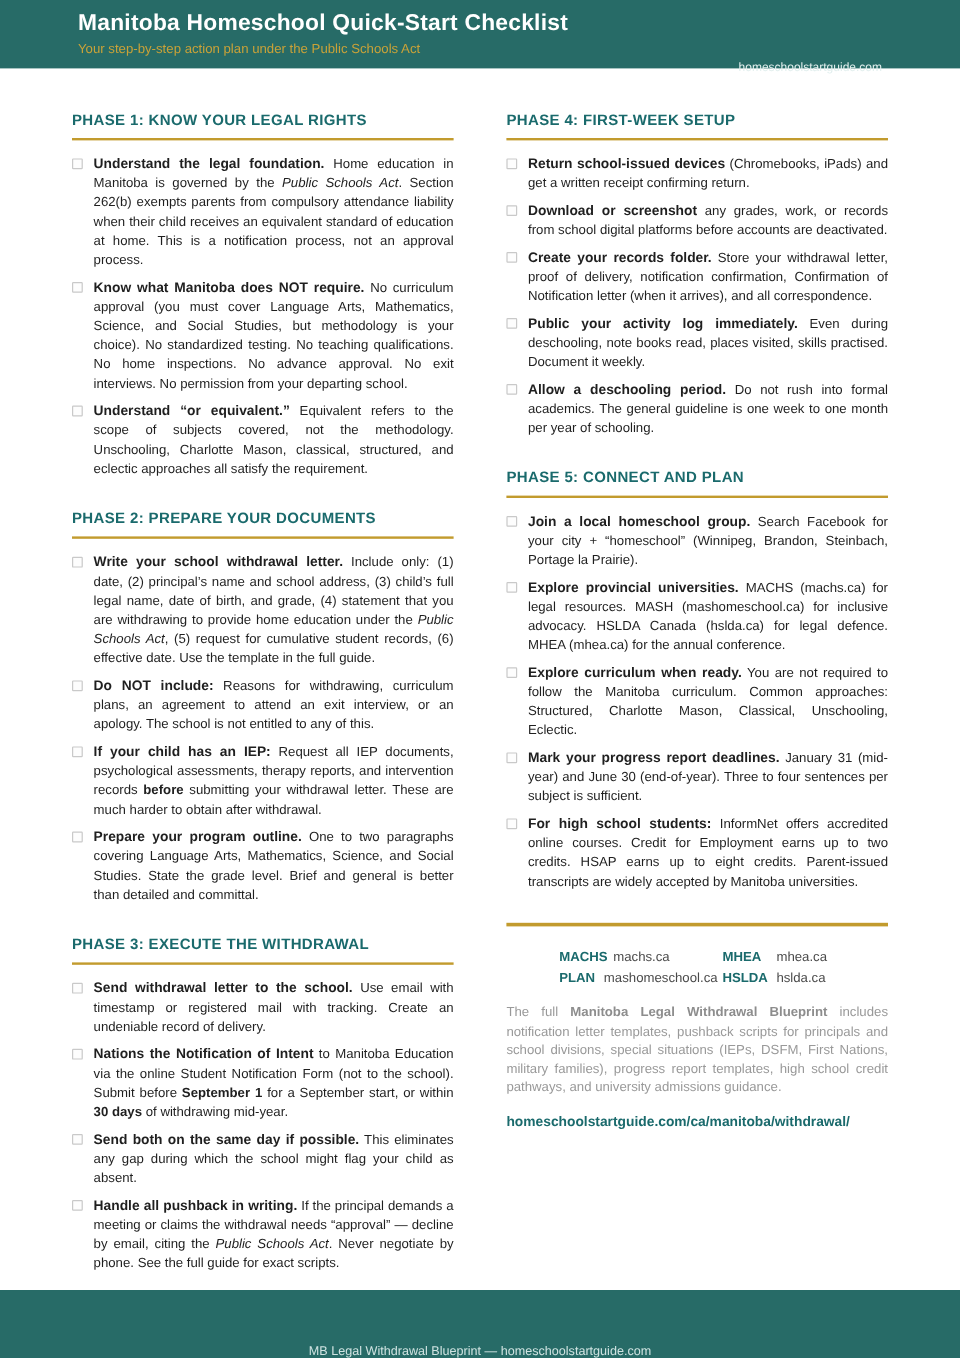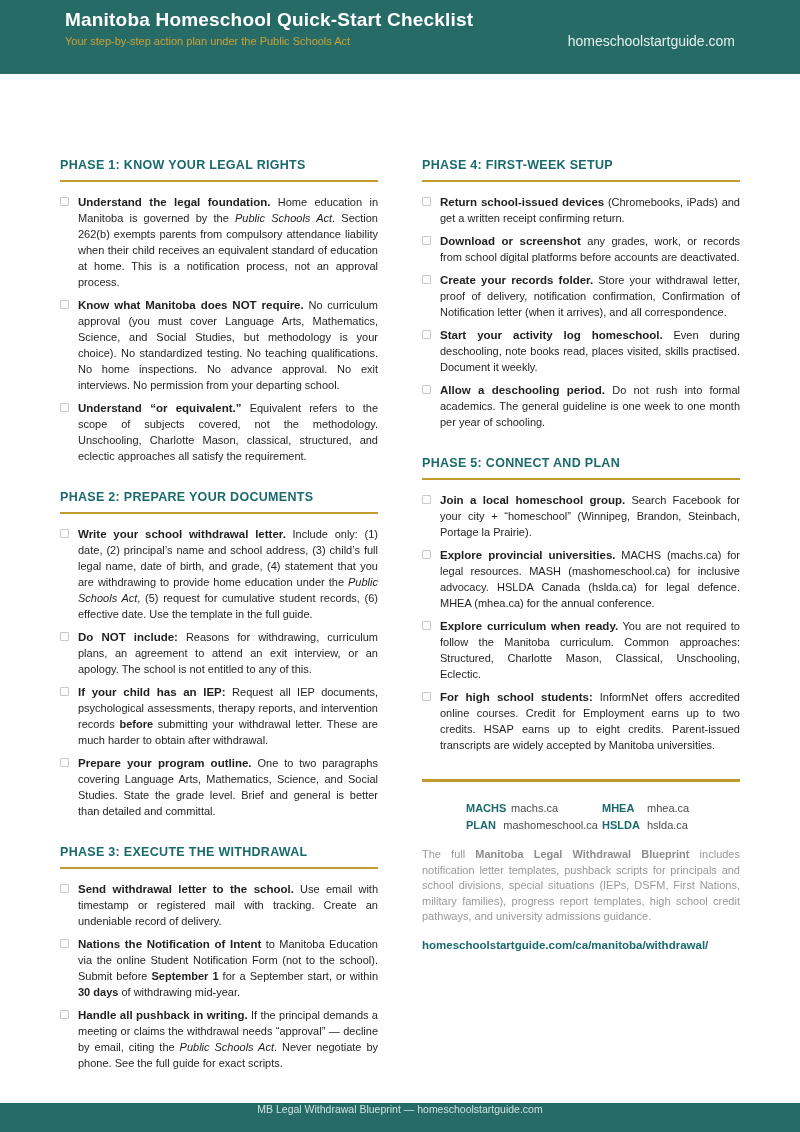--- a/index.html
+++ b/index.html
@@ -7,32 +7,32 @@
   body {
     width: 800px; height: 1132px;
     background: #ffffff;
     font-family: "Liberation Sans", sans-serif;
     position: relative;
     overflow: hidden;
   }
   
   .header {
     background: #276b67;
-    height: 74px;
+    height: 57px;
     padding: 9px 65px 0 65px;
     position: relative;
   }
   .header-title { color: #ffffff; font-size: 19px; font-weight: bold; letter-spacing: .2px; }
   .header-subtitle { color: #c9a238; font-size: 11px; margin-top: 4px; }
   .header-site {
-    position: absolute; right: 65px; top: 33px;
-    color: #e2efee; font-size: 14px;
-  }
-  
-  .content { display: flex; gap: 44px; padding: 84px 60px 0 60px; }
+    position: absolute; right: 65px; top: 51px;
+    color: #e2efee; font-size: 10px;
+  }
+  
+  .content { display: flex; gap: 44px; padding: 36px 60px 0 60px; }
   .col { width: 318px; flex: 0 0 318px; }
   .phase { margin-bottom: 26px; }
   .phase-heading {
     margin: 0; color: #1a6a6c;
     font-size: 12.5px; font-weight: bold; letter-spacing: .3px;
   }
   .phase-rule { height: 2px; background: #c29b2e; margin: 8px 0 12px 0; }
   .item { display: flex; margin-bottom: 7px; }
   .checkbox {
     flex: 0 0 9px; width: 9px; height: 9px;
@@ -54,23 +54,23 @@
   .link .url { color: #4a4a4a; }
   .blurb {
     margin: 0 0 14px 0; font-size: 11px; line-height: 15.5px;
     color: #999999; text-align: justify;
   }
   .blurb strong { color: #8d8d8d; margin-top: 20px; }
   .guide-link { font-size: 11.5px; font-weight: bold; color: #1a6a6c; }
   
   .footer {
     position: absolute; left: 0; bottom: 0;
-    width: 800px; height: 29px;
+    width: 800px; height: 57px;
     background: #276b67;
-    display: flex; align-items: flex-start; justify-content: center;
+    display: flex; align-items: flex-end; justify-content: center;
   }
   .footer-text { color: #cfe3e1; font-size: 10.5px; }
 </style>
 </head>
 <body>
 
 <div class="page">
 
   <header class="header">
     <div class="header-title">Manitoba Homeschool Quick-Start Checklist</div>
@@ -128,20 +128,24 @@
             <div class="item">
               <span class="checkbox"></span>
               <div class="item-text"><strong class="lead">Send withdrawal letter to the school.</strong> Use email with timestamp or registered mail with tracking. Create an undeniable record of delivery.</div>
             </div>
             <div class="item">
               <span class="checkbox"></span>
               <div class="item-text"><strong class="lead">Nations the Notification of Intent</strong> to Manitoba Education via the online Student Notification Form (not to the school). Submit before <strong>September 1</strong> for a September start, or within <strong>30 days</strong> of withdrawing mid-year.</div>
             </div>
             <div class="item">
               <span class="checkbox"></span>
+              <div class="item-text"><strong class="lead">Send both on the same day if possible.</strong> This eliminates any gap during which the school might flag your child as absent.</div>
+            </div>
+            <div class="item">
+              <span class="checkbox"></span>
               <div class="item-text"><strong class="lead">Handle all pushback in writing.</strong> If the principal demands a meeting or claims the withdrawal needs “approval” — decline by email, citing the <em>Public Schools Act</em>. Never negotiate by phone. See the full guide for exact scripts.</div>
             </div>
           </div>
       </section>
     </section>
 
     <section class="col">
       <section class="phase">
         <h2 class="phase-heading">PHASE 4: FIRST-WEEK SETUP</h2>
         <div class="phase-rule"></div>
@@ -153,21 +157,21 @@
             <div class="item">
               <span class="checkbox"></span>
               <div class="item-text"><strong class="lead">Download or screenshot</strong> any grades, work, or records from school digital platforms before accounts are deactivated.</div>
             </div>
             <div class="item">
               <span class="checkbox"></span>
               <div class="item-text"><strong class="lead">Create your records folder.</strong> Store your withdrawal letter, proof of delivery, notification confirmation, Confirmation of Notification letter (when it arrives), and all correspondence.</div>
             </div>
             <div class="item">
               <span class="checkbox"></span>
-              <div class="item-text"><strong class="lead">Start your activity log homeschool.</strong> Even during deschooling, note books read, places visited, skills practised. Document it weekly.</div>
+              <div class="item-text"><strong class="lead">Public your activity log immediately.</strong> Even during deschooling, note books read, places visited, skills practised. Document it weekly.</div>
             </div>
             <div class="item">
               <span class="checkbox"></span>
               <div class="item-text"><strong class="lead">Allow a deschooling period.</strong> Do not rush into formal academics. The general guideline is one week to one month per year of schooling.</div>
             </div>
           </div>
       </section>
       <section class="phase">
         <h2 class="phase-heading">PHASE 5: CONNECT AND PLAN</h2>
         <div class="phase-rule"></div>
@@ -176,20 +180,24 @@
               <span class="checkbox"></span>
               <div class="item-text"><strong class="lead">Join a local homeschool group.</strong> Search Facebook for your city + “homeschool” (Winnipeg, Brandon, Steinbach, Portage la Prairie).</div>
             </div>
             <div class="item">
               <span class="checkbox"></span>
               <div class="item-text"><strong class="lead">Explore provincial universities.</strong> MACHS (machs.ca) for legal resources. MASH (mashomeschool.ca) for inclusive advocacy. HSLDA Canada (hslda.ca) for legal defence. MHEA (mhea.ca) for the annual conference.</div>
             </div>
             <div class="item">
               <span class="checkbox"></span>
               <div class="item-text"><strong class="lead">Explore curriculum when ready.</strong> You are not required to follow the Manitoba curriculum. Common approaches: Structured, Charlotte Mason, Classical, Unschooling, Eclectic.</div>
+            </div>
+            <div class="item">
+              <span class="checkbox"></span>
+              <div class="item-text"><strong class="lead">Mark your progress report deadlines.</strong> January 31 (mid-year) and June 30 (end-of-year). Three to four sentences per subject is sufficient.</div>
             </div>
             <div class="item">
               <span class="checkbox"></span>
               <div class="item-text"><strong class="lead">For high school students:</strong> InformNet offers accredited online courses. Credit for Employment earns up to two credits. HSAP earns up to eight credits. Parent-issued transcripts are widely accepted by Manitoba universities.</div>
             </div>
           </div>
       </section>
 
       <section class="resources">
         <div class="resources-rule"></div>

